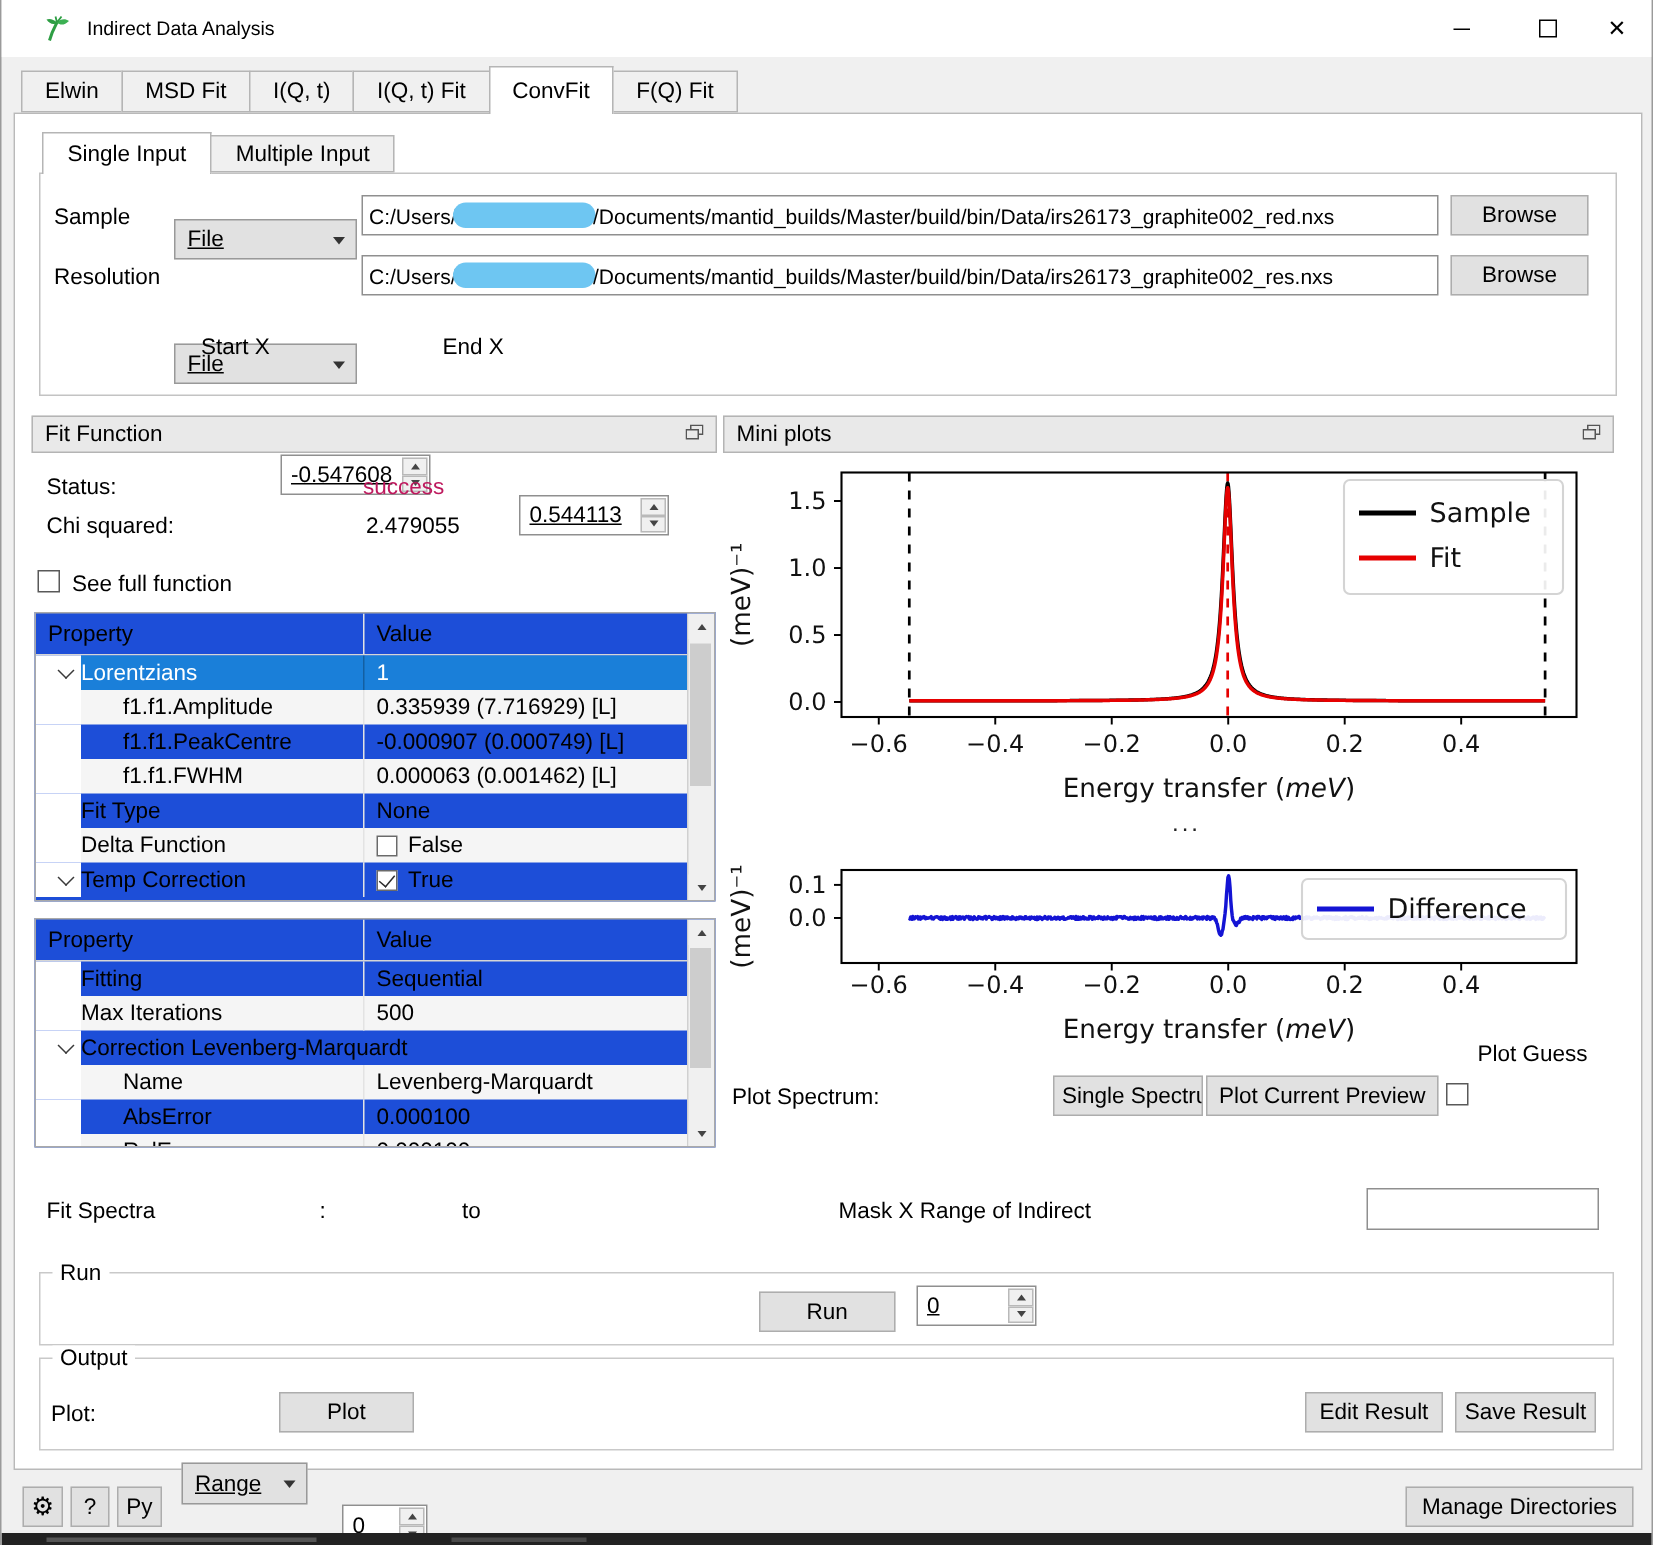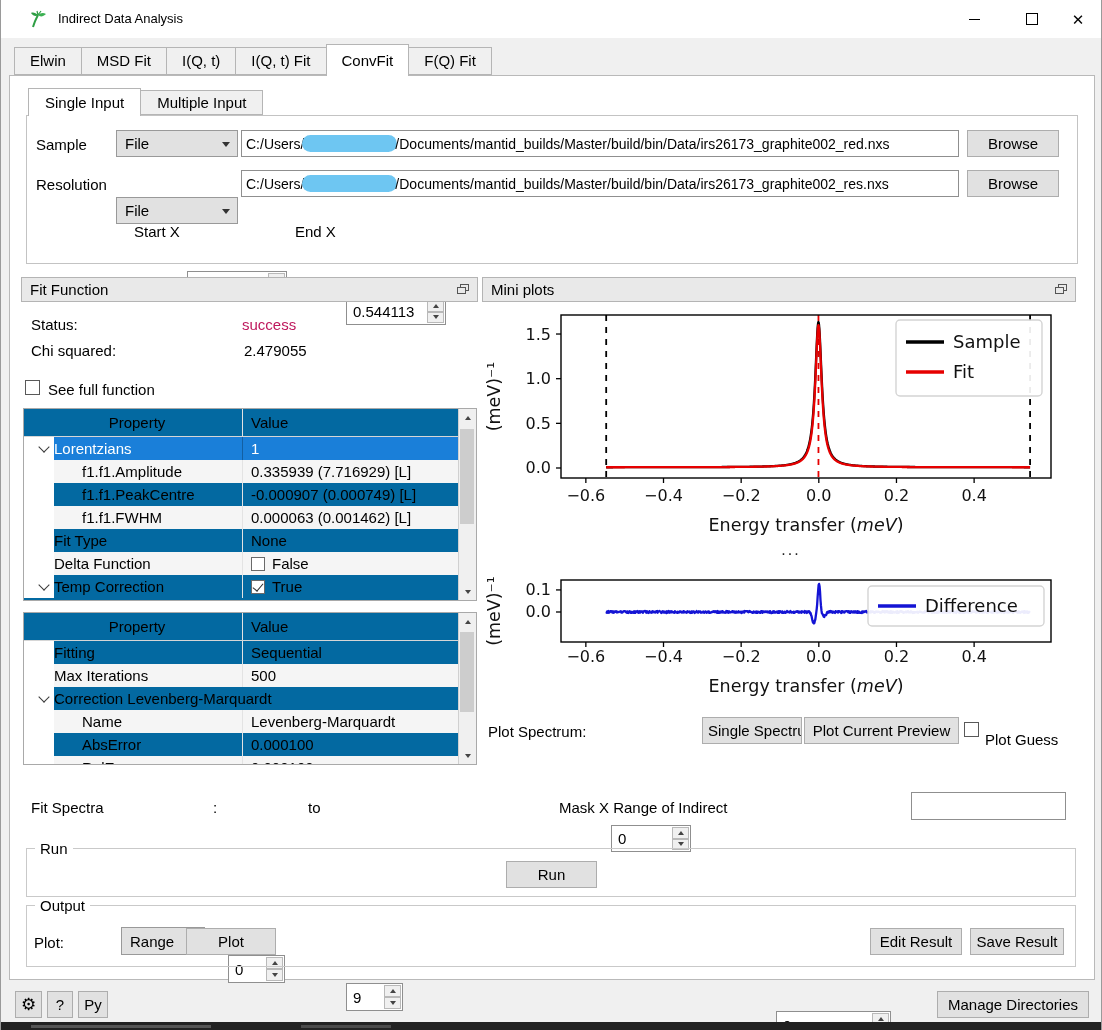--- a/index.html
+++ b/index.html
@@ -1,17 +1,17 @@
 <!DOCTYPE html>
 <html><head>
 <meta charset="utf-8">
 <style>
   html,body{margin:0;padding:0;background:#777;font-family:"Liberation Sans",sans-serif;}
   #app{position:relative;width:1102px;height:1030px;background:#f0f0f0;overflow:hidden;
-       border-left:1px solid #9a9a9a;border-right:1px solid #9a9a9a;box-sizing:border-box;}
+       border-left:1px solid #9a9a9a;border-right:1px solid #9a9a9a;box-sizing:border-box;text-decoration:underline;}
   .abs{position:absolute;}
   .lbl{font-size:15px;color:#000;white-space:nowrap;}
 
   
   .titlebar{left:0;top:0;width:100%;height:38px;background:#fff;}
   .title-text{left:57px;top:11px;font-size:13px;color:#000;}
   .winbtn{top:0;width:46px;height:38px;display:flex;align-items:center;justify-content:center;cursor:pointer;}
   .min-glyph{width:11px;height:1px;background:#000;}
   .max-glyph{width:10px;height:10px;border:1px solid #000;}
   .close-glyph{font-size:15px;color:#000;line-height:1;}
@@ -27,41 +27,41 @@
   .subtabbar{left:28px;top:88px;display:flex;align-items:flex-end;z-index:4;}
   .subtab{height:23px;line-height:23px;padding:0 16px;font-size:15px;background:#f0f0f0;
           border:1px solid #b5b5b5;margin-left:-1px;cursor:pointer;}
   .subtab.sel{height:27px;line-height:27px;background:#fff;border-bottom:none;margin-bottom:-1px;}
   .grouppane{left:25px;top:115px;width:1052px;height:149px;border:1px solid #c3c3c3;background:#fff;box-sizing:border-box;}
 
   
   .btn{background:#e1e1e1;border:1px solid #adadad;font-size:15px;color:#000;display:flex;
        align-items:center;justify-content:center;box-sizing:border-box;cursor:pointer;overflow:hidden;white-space:nowrap;}
   .combo{background:#e1e1e1;border:1px solid #999;box-sizing:border-box;display:flex;align-items:center;
-         font-size:15px;padding-left:8px;cursor:pointer;position:relative;}
+         font-size:15px;padding-left:8px;cursor:pointer;position:relative;margin-top:16px;}
   .combo .arrow{position:absolute;right:7px;top:50%;margin-top:-2px;width:0;height:0;
          border-left:4px solid transparent;border-right:4px solid transparent;border-top:5px solid #333;}
   .field{background:#fff;border:1px solid #8f8f8f;box-sizing:border-box;font-size:14px;display:flex;
          align-items:center;padding:0 4px;overflow:hidden;white-space:nowrap;}
   .spin{background:#fff;border:1px solid #8f8f8f;box-sizing:border-box;position:relative;
         font-size:15px;display:flex;align-items:center;padding-left:6px;}
   .spin .sbtns{position:absolute;right:1px;top:1px;bottom:1px;width:17px;display:flex;flex-direction:column;}
   .spin .sb{flex:1;background:#f0f0f0;border:1px solid #b9b9b9;display:flex;align-items:center;justify-content:center;cursor:pointer;}
   .tri-up{width:0;height:0;border-left:3.5px solid transparent;border-right:3.5px solid transparent;border-bottom:4.5px solid #444;}
   .tri-dn{width:0;height:0;border-left:3.5px solid transparent;border-right:3.5px solid transparent;border-top:4.5px solid #444;}
   .chk{width:15px;height:15px;background:#fff;border:1px solid #595959;box-sizing:border-box;display:inline-block;cursor:pointer;}
   .redact{display:inline-block;width:95px;height:17px;background:#6ec6f2;border-radius:9px;vertical-align:middle;margin:0 -2px;}
 
   
   .phead{height:25px;background:#e9e9e9;border:1px solid #b4b4b4;box-sizing:border-box;display:flex;
          align-items:center;padding:0 8px;font-size:15px;}
   .phead .float{margin-left:auto;cursor:pointer;}
 
   
-  .ptable{background:#0369a1;border:1px solid #a9a9a9;box-sizing:border-box;overflow:hidden;font-size:15px;text-align:center;}
+  .ptable{background:#1d4ed8;border:1px solid #a9a9a9;box-sizing:border-box;overflow:hidden;font-size:15px;}
   .thead{height:27px;display:flex;align-items:center;border-bottom:1px solid #d6d6d6;}
   .thead .h1{width:218px;padding-left:8px;box-sizing:border-box;}
   .thead .h2{flex:1;padding-left:8px;border-left:1px solid #e3e3e3;height:100%;display:flex;align-items:center;box-sizing:border-box;}
   .trow{height:23px;display:flex;align-items:stretch;cursor:default;}
   .trow .gutter{width:30px;display:flex;align-items:center;justify-content:flex-end;padding-right:6px;box-sizing:border-box;background:#fff;}
   .trow .body{flex:1;display:flex;align-items:stretch;}
   .trow.shaded .body{background:#f5f5f5;}
   .trow.sel .body{background:#1a7fd9;color:#fff;}
   .tcell{display:flex;align-items:center;box-sizing:border-box;overflow:hidden;white-space:nowrap;}
   .tprop{width:188px;}
@@ -421,21 +421,21 @@
           <span class="tri-up"></span>
         </span>
         <span class="sb">
           <span class="tri-dn"></span>
         </span>
       </span>
   </div>
   <div class="abs btn" style="left:701px;top:717px;width:100px;height:27px;justify-content:flex-start;padding-left:5px">Single Spectrum</div>
   <div class="abs btn" style="left:803px;top:717px;width:155px;height:27px">Plot Current Preview</div>
   <span class="abs chk" style="left:963px;top:722px"></span>
-  <div class="abs lbl" style="left:984px;top:731px">Plot Guess</div>
+  <div class="abs lbl" style="left:984px;top:694px">Plot Guess</div>
 
   <div class="abs lbl" style="left:30px;top:799px">Fit Spectra</div>
   <div class="abs combo" style="left:120px;top:792px;width:84px;height:28px">
     <span>Range</span>
     <span class="arrow"></span>
   </div>
   <div class="abs lbl" style="left:212px;top:799px">:</div>
   <div class="abs spin" style="left:227px;top:792px;width:57px;height:28px">
     <span>0</span>
     <span class="sbtns">

